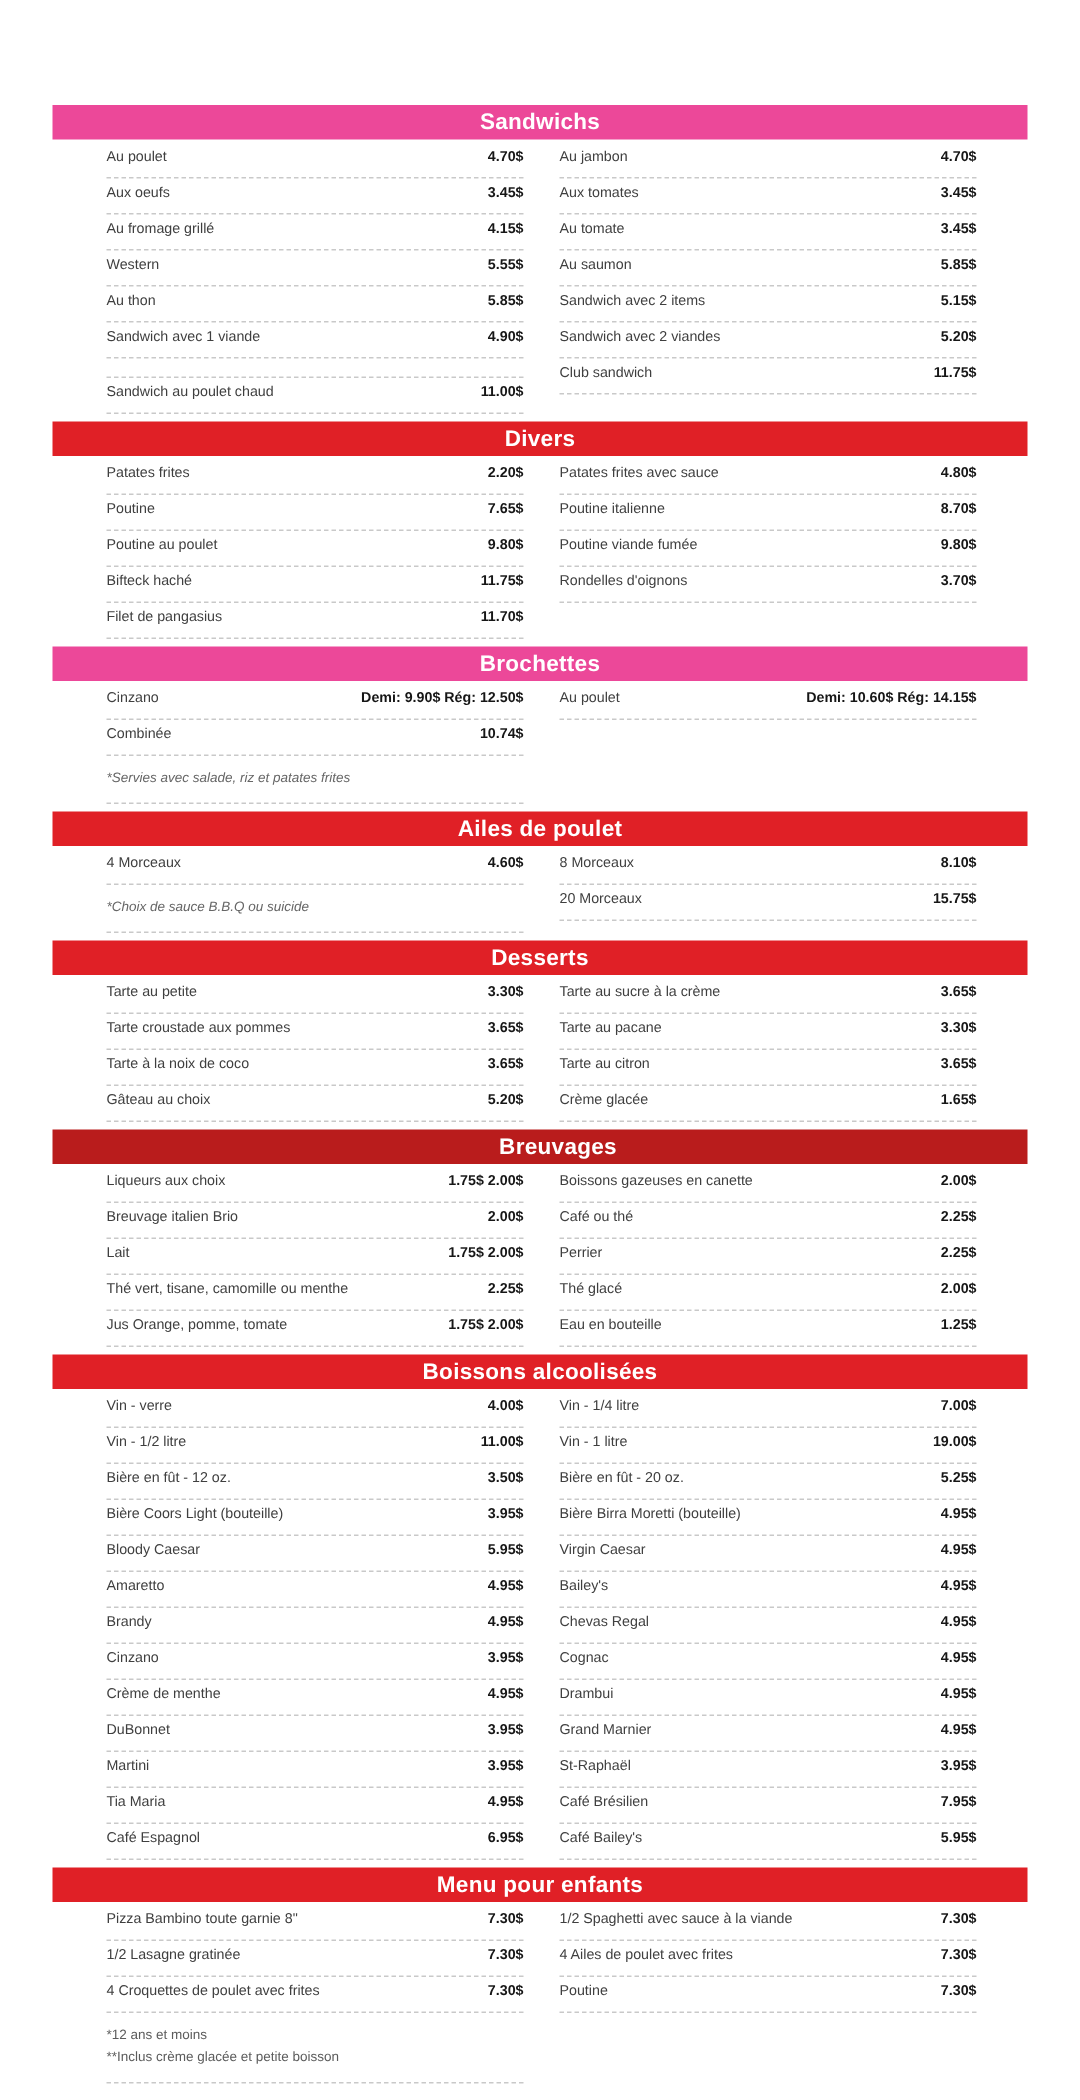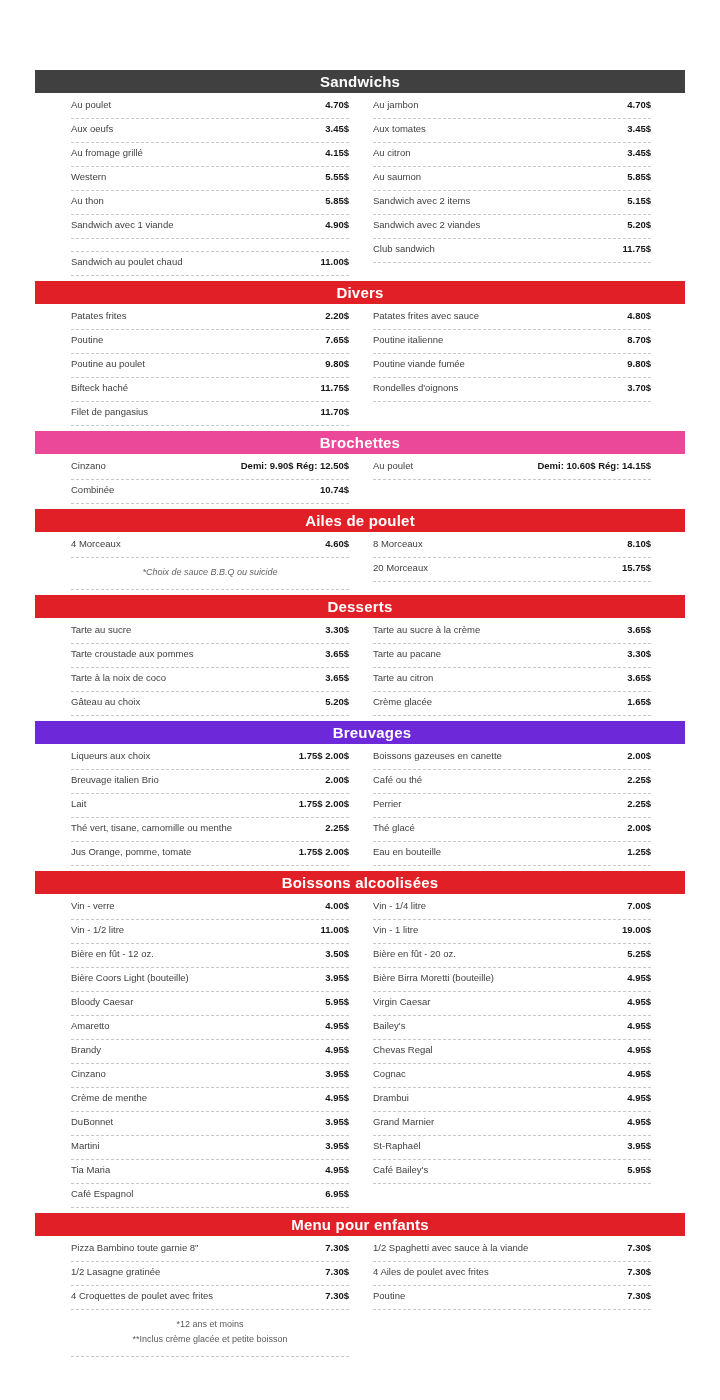--- a/index.html
+++ b/index.html
@@ -22,21 +22,21 @@
     line-height: 23px;
     font-weight: bold;
     font-size: 15px;
     letter-spacing: 0.2px;
   }
   .section-body {
     display: flex;
     gap: 24px;
     padding: 2px 34px 3px 36px;
   }
-  .col { flex: 1; min-width: 0; text-align: center; }
+  .col { flex: 1; min-width: 0; }
   .row {
     display: flex;
     justify-content: space-between;
     align-items: flex-end;
     border-bottom: 1px dashed #c9c9c9;
     padding: 4px 0 8px 0;
   }
   .row .name {
     font-size: 9.5px;
     line-height: 11px;
@@ -61,21 +61,21 @@
     color: #5c5c5c;
     padding: 2px 0;
   }
   .note.italic { font-style: italic; color: #666666; }
 </style>
 </head>
 <body>
 
 <div class="menu" id="menu-root">
   <section class="menu-section">
-    <header class="section-header" style="background: #404040;">
+    <header class="section-header" style="background: #ec4899;">
       <span class="section-title">Sandwichs</span>
     </header>
     <div class="section-body">
       <div class="col col-left">
   <div class="row">
     <span class="name">Au poulet</span>
     <span class="price">4.70$</span>
   </div>
 
   <div class="row">
@@ -118,21 +118,21 @@
     <span class="name">Au jambon</span>
     <span class="price">4.70$</span>
   </div>
 
   <div class="row">
     <span class="name">Aux tomates</span>
     <span class="price">3.45$</span>
   </div>
 
   <div class="row">
-    <span class="name">Au citron</span>
+    <span class="name">Au tomate</span>
     <span class="price">3.45$</span>
   </div>
 
   <div class="row">
     <span class="name">Au saumon</span>
     <span class="price">5.85$</span>
   </div>
 
   <div class="row">
     <span class="name">Sandwich avec 2 items</span>
@@ -216,20 +216,23 @@
   <div class="row">
     <span class="name">Cinzano</span>
     <span class="price">Demi: 9.90$ Rég: 12.50$</span>
   </div>
 
   <div class="row">
     <span class="name">Combinée</span>
     <span class="price">10.74$</span>
   </div>
 
+  <div class="notes">
+  <div class="note italic">*Servies avec salade, riz et patates frites</div>
+</div>
 </div>
       <div class="col col-right">
   <div class="row">
     <span class="name">Au poulet</span>
     <span class="price">Demi: 10.60$ Rég: 14.15$</span>
   </div>
 
 </div>
     </div>
   </section>
@@ -264,21 +267,21 @@
     </div>
   </section>
 
   <section class="menu-section">
     <header class="section-header" style="background: rgb(224, 32, 38);">
       <span class="section-title">Desserts</span>
     </header>
     <div class="section-body">
       <div class="col col-left">
   <div class="row">
-    <span class="name">Tarte au sucre</span>
+    <span class="name">Tarte au petite</span>
     <span class="price">3.30$</span>
   </div>
 
   <div class="row">
     <span class="name">Tarte croustade aux pommes</span>
     <span class="price">3.65$</span>
   </div>
 
   <div class="row">
     <span class="name">Tarte à la noix de coco</span>
@@ -308,21 +311,21 @@
 
   <div class="row">
     <span class="name">Crème glacée</span>
     <span class="price">1.65$</span>
   </div>
 </div>
     </div>
   </section>
 
   <section class="menu-section">
-    <header class="section-header" style="background: #6d28d9; padding-left: 24px;">
+    <header class="section-header" style="background: #b91c1c; padding-left: 24px;">
       <span class="section-title">Breuvages</span>
     </header>
     <div class="section-body">
       <div class="col col-left">
   <div class="row">
     <span class="name">Liqueurs aux choix</span>
     <span class="price">1.75$ 2.00$</span>
   </div>
 
   <div class="row">
@@ -494,20 +497,24 @@
   <div class="row">
     <span class="name">Grand Marnier</span>
     <span class="price">4.95$</span>
   </div>
 
   <div class="row">
     <span class="name">St-Raphaël</span>
     <span class="price">3.95$</span>
   </div>
 
+  <div class="row">
+    <span class="name">Café Brésilien</span>
+    <span class="price">7.95$</span>
+  </div>
 
   <div class="row">
     <span class="name">Café Bailey's</span>
     <span class="price">5.95$</span>
   </div>
 </div>
     </div>
   </section>
 
   <section class="menu-section">

